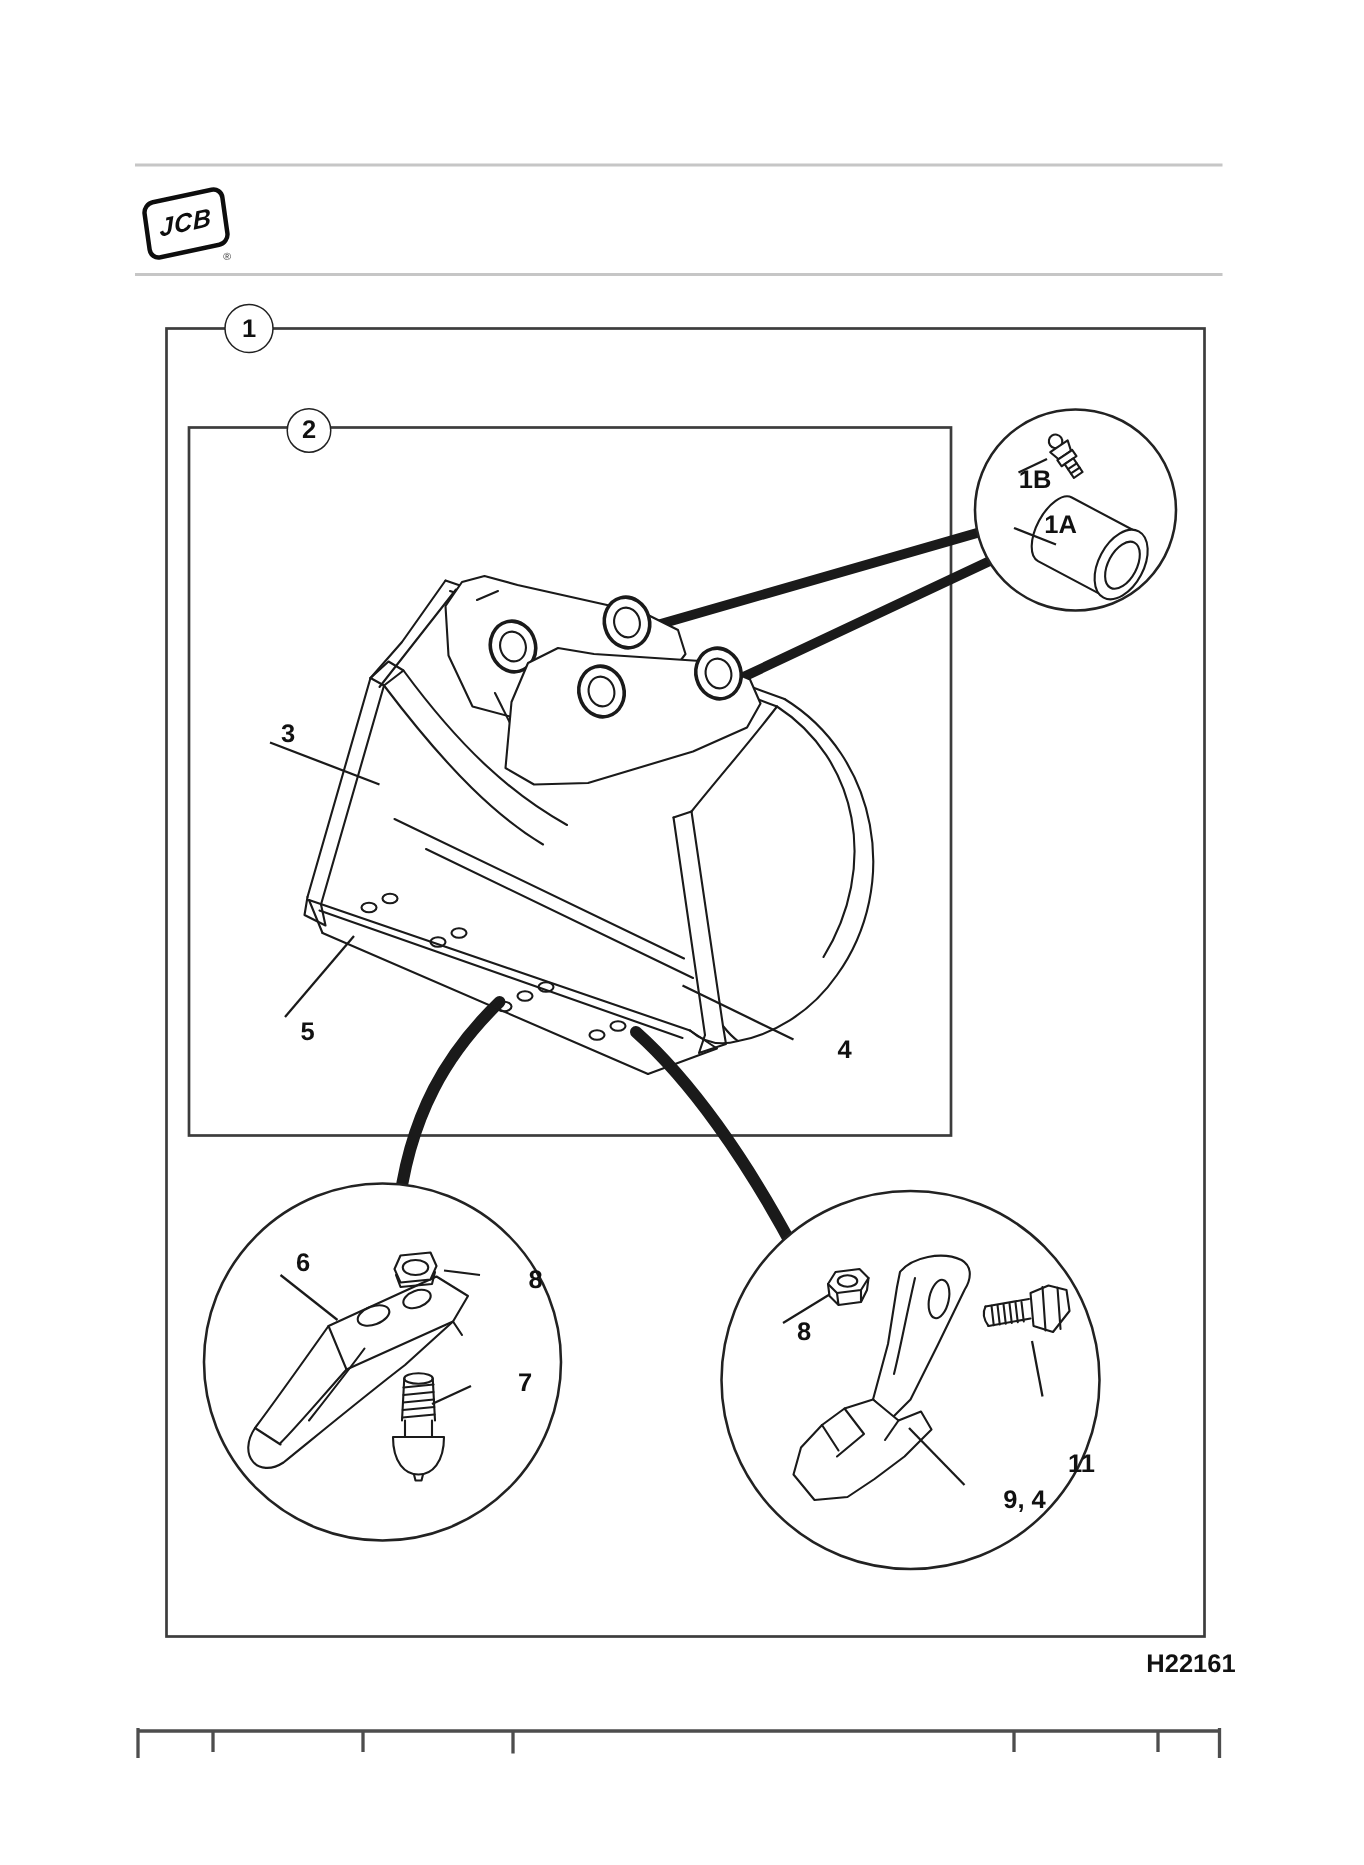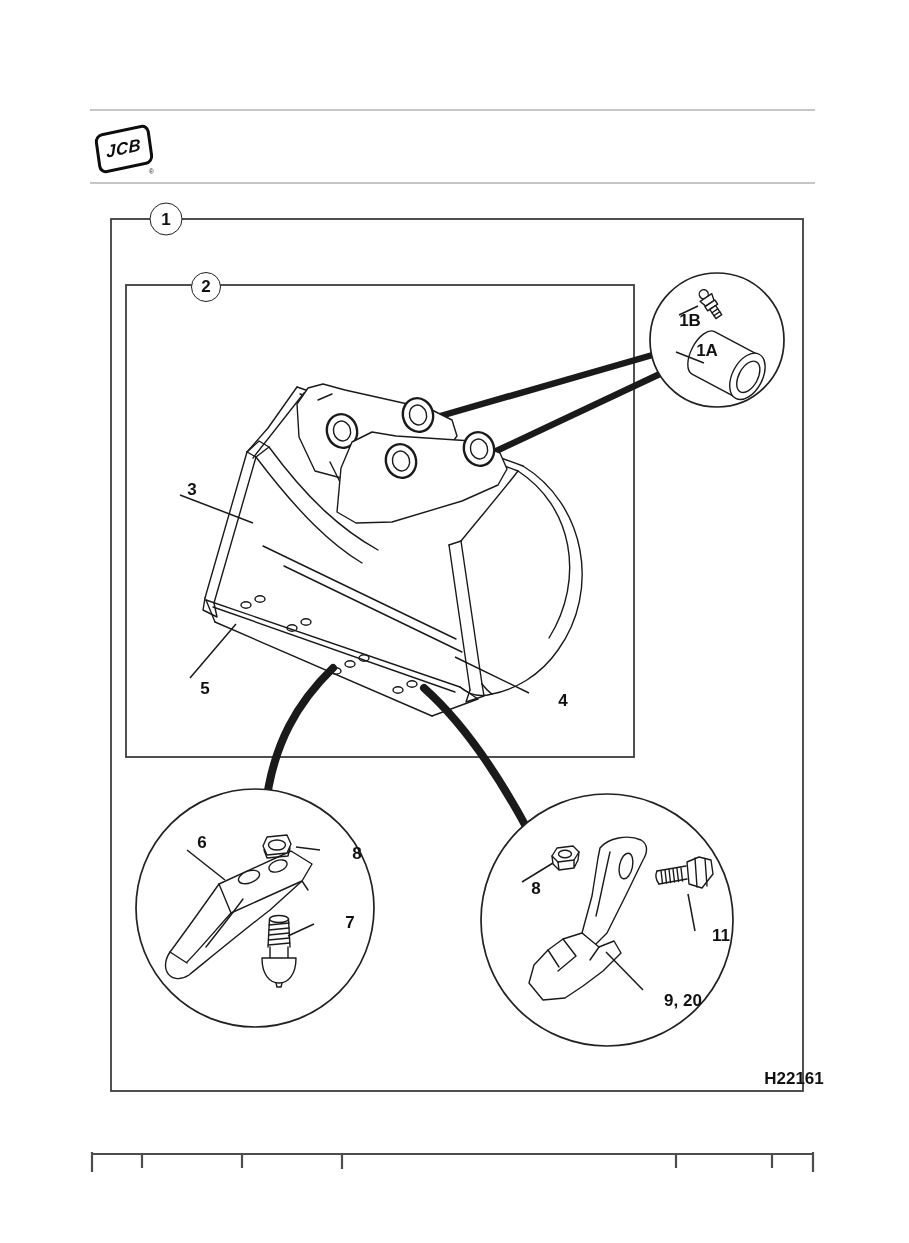--- a/index.html
+++ b/index.html
@@ -229,19 +229,19 @@
   
   <div class="lbl" style="left:666px;top:320px;">1B</div>
   <div class="lbl" style="left:683px;top:350px;">1A</div>
   <div class="lbl" style="left:168px;top:489px;">3</div>
   <div class="lbl" style="left:539px;top:700px;">4</div>
   <div class="lbl" style="left:181px;top:688px;">5</div>
   <div class="lbl" style="left:178px;top:842px;">6</div>
   <div class="lbl" style="left:333px;top:853px;">8</div>
   <div class="lbl" style="left:326px;top:922px;">7</div>
   <div class="lbl" style="left:512px;top:888px;">8</div>
-  <div class="lbl" style="left:697px;top:935px;">11</div>
-  <div class="lbl" style="left:659px;top:1000px;">9, 20</div>
-
-  
-  <div class="lbl" style="left:770px;top:1078px;">H22161</div>
+  <div class="lbl" style="left:697px;top:976px;">11</div>
+  <div class="lbl" style="left:659px;top:1000px;">9, 4</div>
+
+  
+  <div class="lbl" style="left:770px;top:1109px;">H22161</div>
 
 </div>
 
 </body></html>

